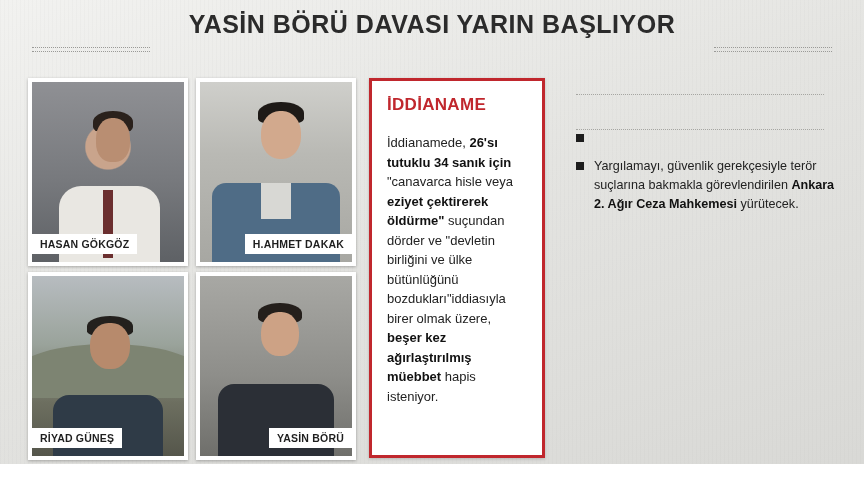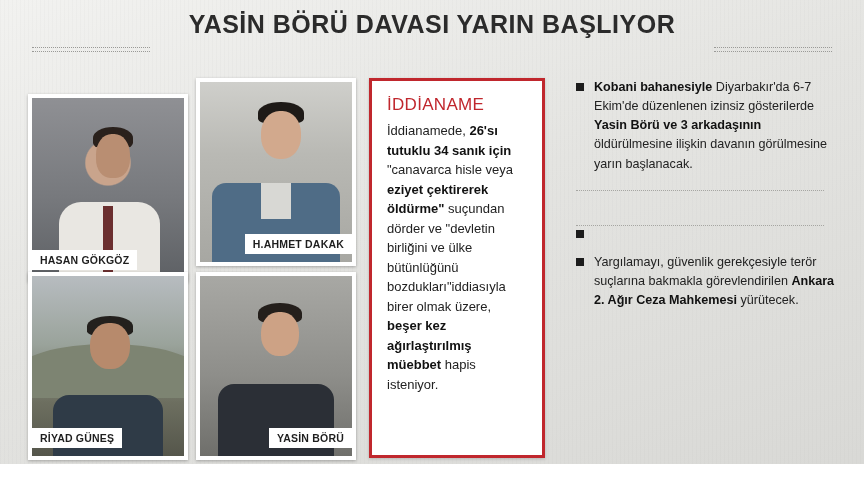--- a/index.html
+++ b/index.html
@@ -59,21 +59,21 @@
   }
   .photo {
     position: absolute;
     width: 152px;
     height: 180px;
     background: #6e7276;
     border: 4px solid #ffffff;
     box-shadow: 0 1px 3px rgba(0,0,0,0.28);
     overflow: hidden;
   }
-  .photo.p1 { left: 0;     top: 16px; }
+  .photo.p1 { left: 0;     top: 0; }
   .photo.p2 { left: 168px; top: 0; }
   .photo.p3 { left: 0;     top: 194px; }
   .photo.p4 { left: 168px; top: 194px; }
 
   .photo .scene { position: absolute; inset: 0; }
 
   
   .p1 .scene {
     background:
       radial-gradient(circle at 50% 36%, #c9a48c 0 16%, rgba(0,0,0,0) 17%),
@@ -129,24 +129,24 @@
     width: 176px;
     height: 380px;
     background: #ffffff;
     border: 3px solid #c0272d;
     box-shadow: 0 1px 3px rgba(0,0,0,0.18);
     box-sizing: border-box;
     padding: 14px 15px 10px 15px;
   }
   .indictment-title {
     font-size: 17px;
-    font-weight: normal;
+    font-weight: bold;
     color: #c0272d;
     letter-spacing: 0.3px;
-    margin-bottom: 6px;
+    margin-bottom: 18px;
   }
   .indictment-body {
     font-size: 13px;
     line-height: 1.5;
     color: #222222;
   }
   .indictment-body b { font-weight: bold; color: #111; }
 
   
   .notes {
@@ -244,24 +244,20 @@
 
   </div>
 
   <div class="indictment">
     <div class="indictment-title">İDDİANAME</div>
     <div class="indictment-body">İddianamede, <b>26'sı tutuklu 34 sanık için</b> "canavarca hisle veya <b>eziyet çektirerek öldürme"</b> suçundan dörder ve "devletin birliğini ve ülke bütünlüğünü bozdukları"iddiasıyla birer olmak üzere, <b>beşer kez ağırlaştırılmış müebbet</b> hapis isteniyor.</div>
   </div>
 
   <div class="notes">
 
-    <div class="note note-1">
-      <span class="bullet"></span>
-      <span><b>Kobani bahanesiyle</b> Diyarbakır'da 6-7 Ekim'de düzenlenen izinsiz gösterilerde <b>Yasin Börü ve 3 arkadaşının</b> öldürülmesine ilişkin davanın görülmesine yarın başlanacak.</span>
-    </div>
     <div class="note-sep"></div>
 
     <div class="note note-2">
       <span class="bullet"></span>
     </div>
     <div class="note-sep"></div>
 
     <div class="note note-3">
       <span class="bullet"></span>
       <span>Yargılamayı, güvenlik gerekçesiyle terör suçlarına bakmakla görevlendirilen <b>Ankara 2. Ağır Ceza Mahkemesi</b> yürütecek.</span>

